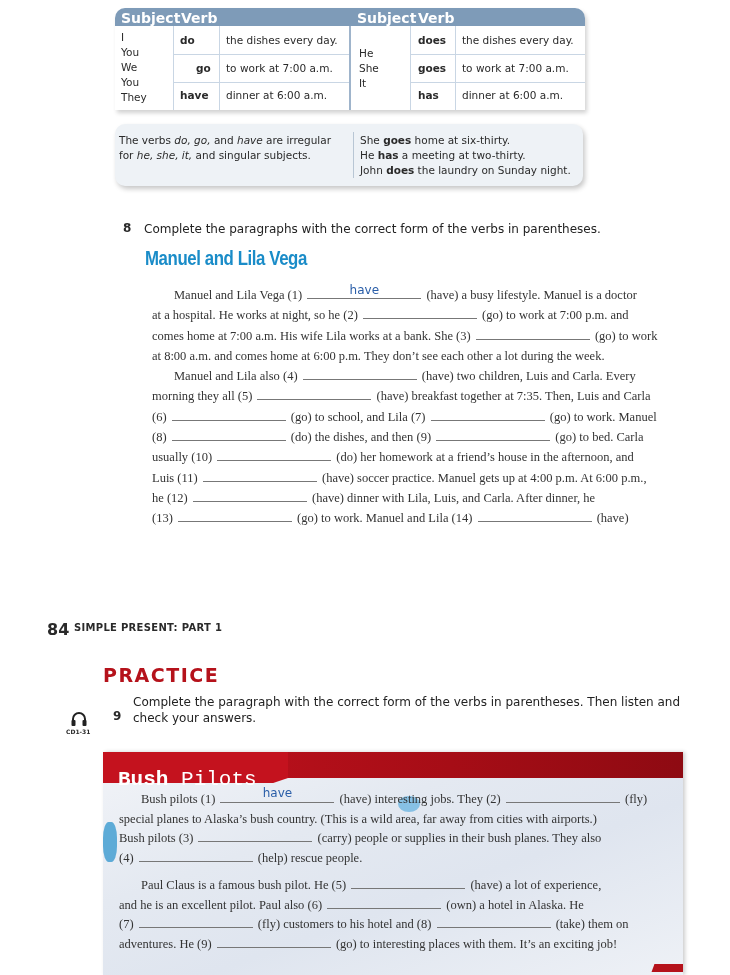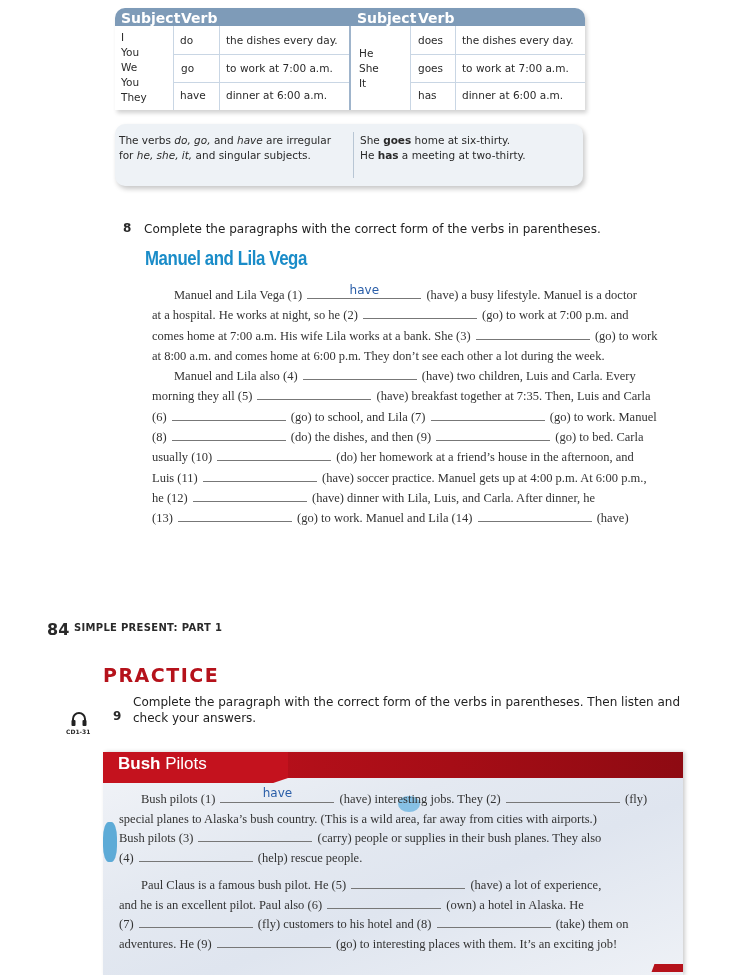--- a/index.html
+++ b/index.html
@@ -20,21 +20,21 @@
   }
   .gt-head { height: 18px; background: #7e9bb8; position: relative; }
   .gt-head span {
     position: absolute; top: 2px; color: #fff; font-weight: bold; font-size: 14px;
   }
   .gt-body { position: relative; height: 84px; font-size: 10.5px; }
   .gt-body .cell { position: absolute; }
   .vline { position: absolute; top: 0; bottom: 0; width: 1px; background: #c9d6e4; }
   .hline { position: absolute; height: 1px; background: #c9d6e4; }
   .midsep { position: absolute; top: 0; bottom: 0; width: 2px; background: #9fb4cb; left: 234px; }
-  .b { font-weight: normal; }
+  .b { font-weight: bold; }
 
   
   .note {
     left: 115px; top: 124px; width: 468px; height: 62px;
     background: #eef2f6; border-radius: 10px;
     box-shadow: 2px 3px 5px rgba(0,0,0,0.22);
     font-size: 10.5px; line-height: 15px;
   }
   .note .left { position: absolute; left: 4px; top: 9px; width: 226px; }
   .note .divider { position: absolute; left: 238px; top: 8px; width: 1px; height: 46px; background: #b8c6d4; }
@@ -81,22 +81,22 @@
   }
   .bush-banner {
     position: absolute; left: 0; top: 0; width: 580px; height: 26px;
     background: linear-gradient(90deg, #c4121e 0%, #a60d16 60%, #8e0a12 100%);
   }
   .bush-tab {
     position: absolute; left: 0; top: 0; width: 185px; height: 31px;
     background: #c4121e; clip-path: polygon(0 0, 100% 0, 100% 84%, 92% 100%, 0 100%);
   }
   .bush-title {
-    position: absolute; left: 15px; top: 2px; color: #fff;
-    font-family: Liberation Sans, sans-serif; font-size: 17px;
+    position: absolute; left: 15px; top: 16px; color: #fff;
+    font-family: Liberation Mono, monospace; font-size: 21px;
   }
   .bush-title .bt-bold { font-weight: bold; }
   .snow1 { position: absolute; left: 0; top: 70px; width: 14px; height: 40px; background: #3a9ad0; border-radius: 40%; opacity: 0.8; }
   .snow2 { position: absolute; left: 295px; top: 44px; width: 22px; height: 16px; background: #4aa7de; border-radius: 50%; opacity: 0.6; }
   .plane { position: absolute; left: 550px; top: 212px; width: 60px; height: 8px; background: #b5121b; transform: skewX(-20deg); }
   .bush .para { position: absolute; left: 16px; top: 38px; line-height: 19.5px; }
   .bush .para .gap { height: 8px; }
 </style>
 </head>
 <body>
@@ -121,21 +121,21 @@
 
     <div class="cell" style="left:6px; top:4px; line-height:15px">
       <div>I</div>
       <div>You</div>
       <div>We</div>
       <div>You</div>
       <div>They</div>
     </div>
     <div class="cell b" style="left:65px; top:8px">do</div>
     <div class="cell" style="left:111px; top:8px">the dishes every day.</div>
-    <div class="cell b" style="left:66px; top:36px">go</div>
+    <div class="cell b" style="left:81px; top:36px">go</div>
     <div class="cell" style="left:111px; top:36px">to work at 7:00 a.m.</div>
     <div class="cell b" style="left:65px; top:63px">have</div>
     <div class="cell" style="left:111px; top:63px">dinner at 6:00 a.m.</div>
 
     <div class="cell" style="left:244px; top:20px; line-height:15px">
       <div>He</div>
       <div>She</div>
       <div>It</div>
     </div>
     <div class="cell b" style="left:303px; top:8px">does</div>
@@ -149,20 +149,21 @@
 
 <div class="abs note">
   <div class="left">
     <span>The verbs </span><i>do, go,</i><span> and </span><i>have</i><span> are irregular</span><br>
     <span>for </span><i>he, she, it,</i><span> and singular subjects.</span>
   </div>
   <div class="divider"></div>
   <div class="right">
     <div><span>She </span><b>goes</b><span> home at six-thirty.</span></div>
     <div><span>He </span><b>has</b><span> a meeting at two-thirty.</span></div>
+    <div><span>John </span><b>does</b><span> the laundry on Sunday night.</span></div>
   </div>
 </div>
 
 <div class="abs ex-num" style="left:123px; top:221px">8</div>
 <div class="abs instr" style="left:144px; top:222px">Complete the paragraphs with the correct form of the verbs in parentheses.</div>
 <div class="abs story-title">Manuel and Lila Vega</div>
 
 <div class="abs para" style="left:152px; top:285px">
   <span class="line indent"><span>Manuel and Lila Vega (1) </span><span class="blank" style="width:114px"><span class="answer">have</span></span><span> (have) a busy lifestyle. Manuel is a doctor</span></span>
   <span class="line"><span>at a hospital. He works at night, so he (2) </span><span class="blank" style="width:114px"></span><span> (go) to work at 7:00 p.m. and</span></span>

